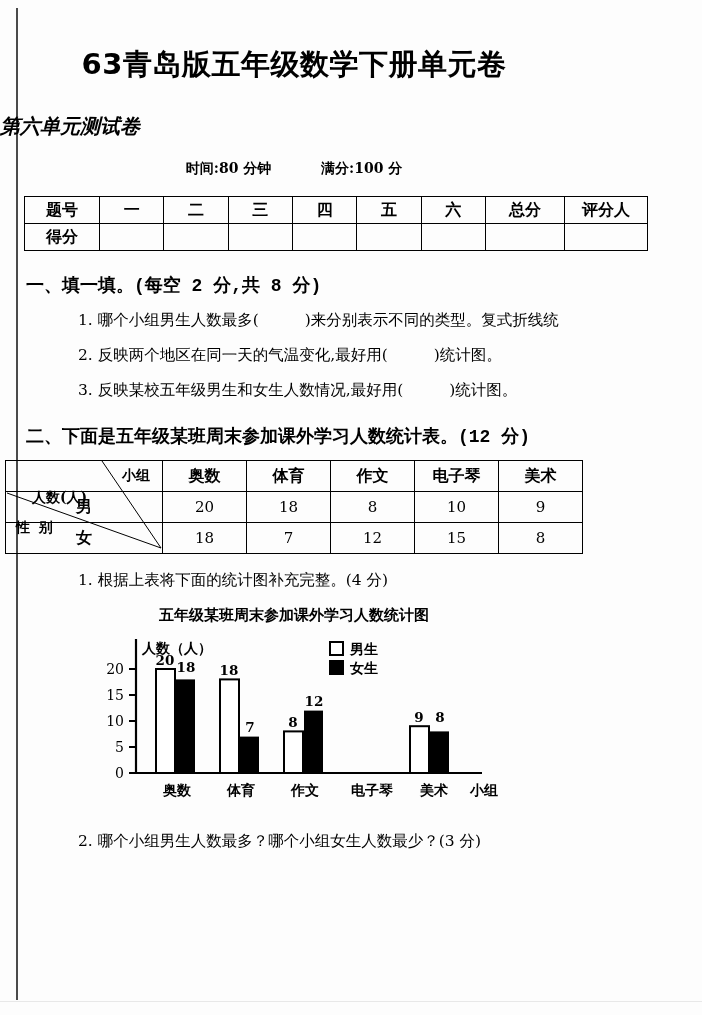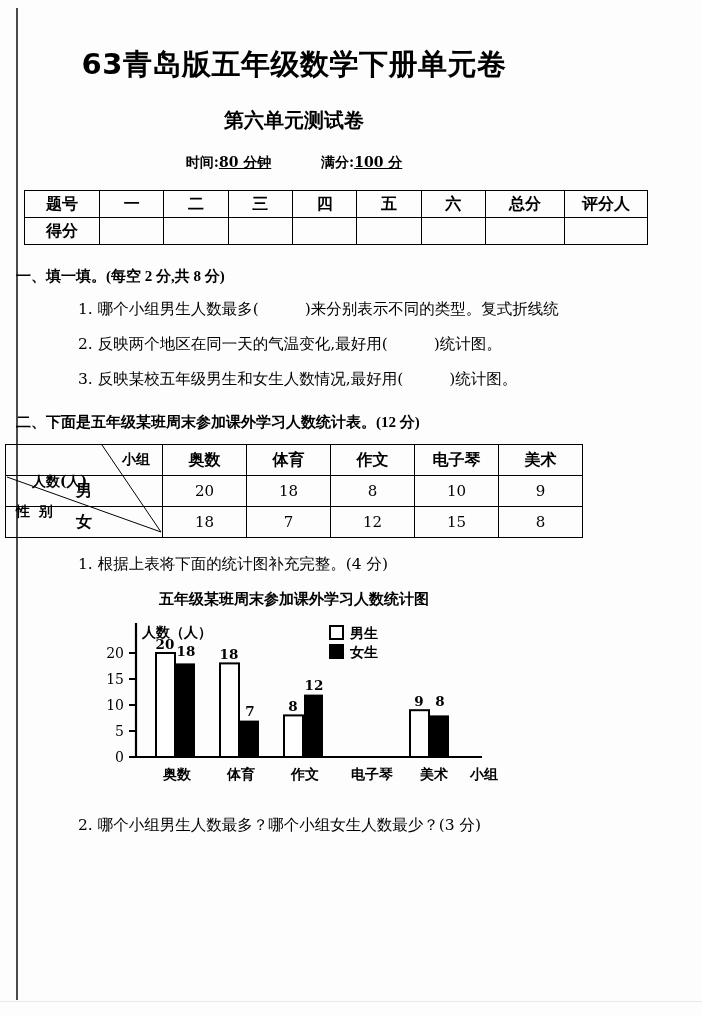--- a/index.html
+++ b/index.html
@@ -45,34 +45,35 @@
   
   .doc-title {
     text-align: center;
     font-family: "DejaVu Sans", "Liberation Sans", sans-serif;
     font-weight: bold;
     font-size: 29px;
     letter-spacing: 0.5px;
     margin-top: 45px;
   }
   .doc-subtitle {
-    text-align: center;
+    text-align: left;
     font-family: "DejaVu Serif", "Liberation Serif", serif;
     font-weight: bold;
     font-size: 20px;
-    margin-top: 22px;
+    margin-top: 28px;
+    font-style: italic;
   }
   .doc-meta {
     text-align: center;
     font-size: 14px;
     font-weight: bold;
     margin-top: 20px;
   }
   .doc-meta .gap { display: inline-block; width: 40px; }
-  .doc-meta .num { font-family: "DejaVu Serif","Liberation Serif",serif; text-decoration: underline; }
+  .doc-meta .num { font-family: "DejaVu Serif","Liberation Serif",serif; }
 
   
   .score-wrap {
     margin: 18px auto 0 auto;
     width: 624px;
     padding-left: 24px;
   }
   table.score {
     border-collapse: collapse;
     width: 100%;
@@ -86,24 +87,24 @@
     font-weight: bold;
     font-family: "DejaVu Serif","Liberation Serif",serif;
     padding: 0;
   }
   table.score td.lbl { width: 74px; }
   table.score td.totcol { width: 78px; }
   table.score td.raterscol { width: 82px; }
 
   
   .sec-head {
-    font-family: Liberation Serif, serif;
-    font-weight: bold;
-    font-size: 15px;
-    margin-left: 16px;
+    font-family: Liberation Mono, monospace;
+    font-weight: bold;
+    font-size: 18px;
+    margin-left: 26px;
     margin-top: 22px;
   }
   .q {
     font-size: 15.5px;
     margin-left: 78px;
     margin-top: 11px;
     line-height: 1.55;
   }
   .q .qn {
     font-family: "DejaVu Serif","Liberation Serif",serif;

